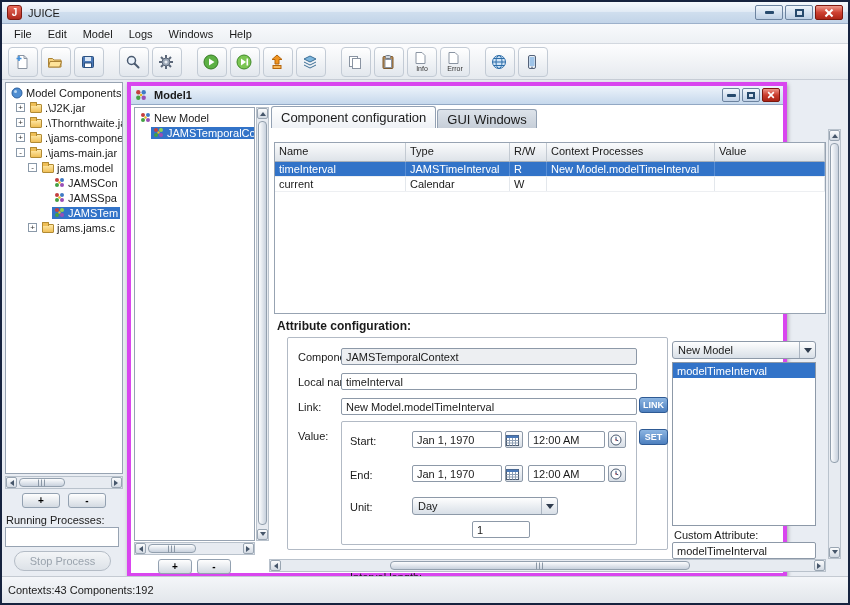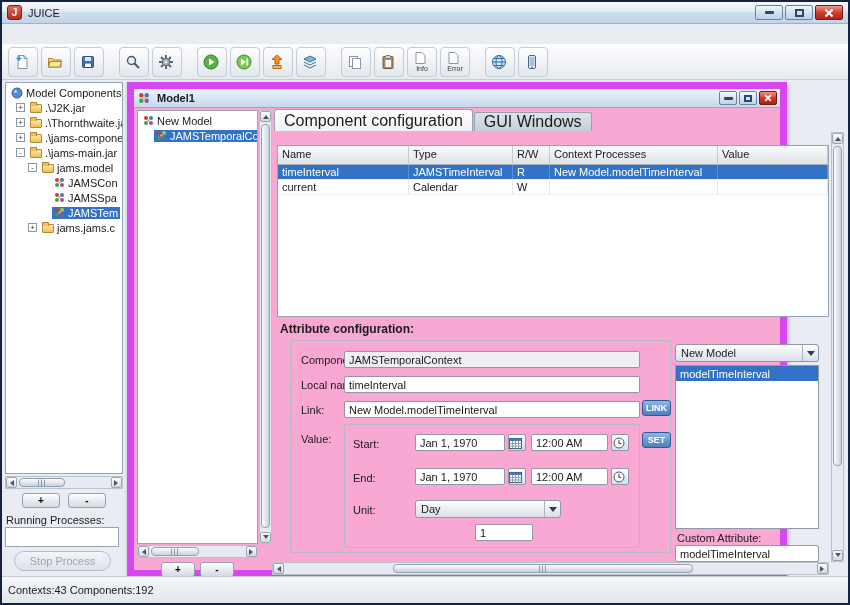--- a/index.html
+++ b/index.html
@@ -76,41 +76,41 @@
   background:linear-gradient(#fefefe,#d3dae2); font-size:10px; font-weight:bold;
   display:flex; align-items:center; justify-content:center; font-family:inherit; }
 .rp-label { position:absolute; left:4px; top:512px; }
 .rp-list { position:absolute; left:3px; top:525px; width:114px; height:20px; background:#fff; border:1px solid #97a3b2; }
 .stop-btn { position:absolute; left:12px; top:549px; width:97px; height:20px; border:1px solid #b4bcc6;
   border-radius:10px; background:linear-gradient(#f3f5f7,#dde2e8); color:#9aa3ad;
   display:flex; align-items:center; justify-content:center; }
 
 
 .iframe { position:absolute; left:125px; top:80px; width:660px; height:495px;
-  border:7px solid #d946ef; background:#f9a8d4; box-shadow:1px 2px 4px rgba(0,0,0,.3); }
+  border:4px solid #d946ef; background:#ffffff; box-shadow:1px 2px 4px rgba(0,0,0,.3); }
 .iframe-tb { position:absolute; left:0; top:0; right:0; height:19px;
   background:linear-gradient(#edf4fb,#c6d8ec); border-bottom:1px solid #92a8c4;
   display:flex; align-items:center; padding-left:4px; }
 .iframe-tb .ft { font-weight:bold; margin-left:4px; }
 .if-controls { position:absolute; right:3px; top:2px; display:flex; gap:2px; }
 .ifbtn { width:18px; height:14px; border:1px solid #6c839f; border-radius:2px;
   background:linear-gradient(#f2f7fc,#c1d2e7); display:flex; align-items:center; justify-content:center; }
 .ifbtn.close { background:linear-gradient(#ef9387,#cb3d2e 50%,#a92315); border-color:#7d170d; }
 .ifbtn .xmark { transform:scale(.8); }
 .ifbtn .maxbox { width:8px; height:7px; }
 
 .model-tree { position:absolute; left:3px; top:21px; width:121px; height:434px;
   background:#fff; border:1px solid #97a3b2; overflow:hidden; padding-top:2px; }
 .model-btns { position:absolute; left:3px; top:473px; width:121px; display:flex; justify-content:center; gap:5px; }
 .model-btns .nbtn { min-width:34px; height:15px; }
 
 
 .tabs { position:absolute; left:140px; top:20px; display:flex; align-items:flex-end; }
 .tab { border:1px solid #93a1b3; border-bottom:none; border-radius:3px 3px 0 0;
-  padding:3px 9px; font-size:16px; height:19px; display:flex; align-items:center;
+  padding:3px 9px; font-size:13px; height:19px; display:flex; align-items:center;
   background:linear-gradient(#dde3ea,#c6ced8); margin-right:1px; }
 .tab.active { background:linear-gradient(#ffffff,#eef1f5); height:22px; position:relative; z-index:2; }
 
 
 .table-box { position:absolute; left:143px; top:56px; width:552px; height:172px;
   background:#fff; border:1px solid #97a3b2; overflow:hidden; }
 .thead { display:flex; height:19px; }
 .th { background:linear-gradient(#fafbfc,#dee3e9); border-right:1px solid #c3cad2;
   border-bottom:1px solid #a8b0ba; padding:2px 4px; white-space:nowrap; overflow:hidden; }
 .trw { display:flex; height:15px; border-bottom:1px solid #edeff2; }
@@ -167,20 +167,28 @@
         </div>
       <div class="wbtn">
           <span class="maxbox"></span>
         </div>
       <div class="wbtn close">
           <span class="xmark"></span>
         </div>
     </div>
   </div>
 
+  <div class="menubar">
+    <span class="menu-item">File</span>
+    <span class="menu-item">Edit</span>
+    <span class="menu-item">Model</span>
+    <span class="menu-item">Logs</span>
+    <span class="menu-item">Windows</span>
+    <span class="menu-item">Help</span>
+  </div>
 
   <div class="toolbar">
     <div class="tbtn">
         <span class="ico">
           <svg width="16" height="16" viewBox="0 0 16 16">
             <path d="M4 1.5h6l3 3V14.5H4z" fill="#fff" stroke="#8a94a2"></path>
             <path d="M10 1.5v3h3" fill="none" stroke="#8a94a2"></path>
             <path d="M2.5 4.5h5M5 2v5" stroke="#3f8edb" stroke-width="1.6" fill="none"></path>
           </svg>
         </span>

